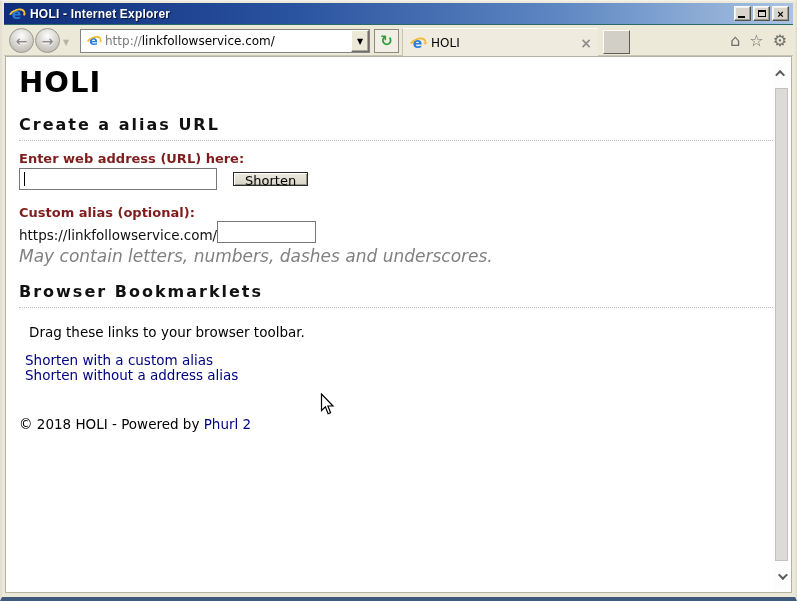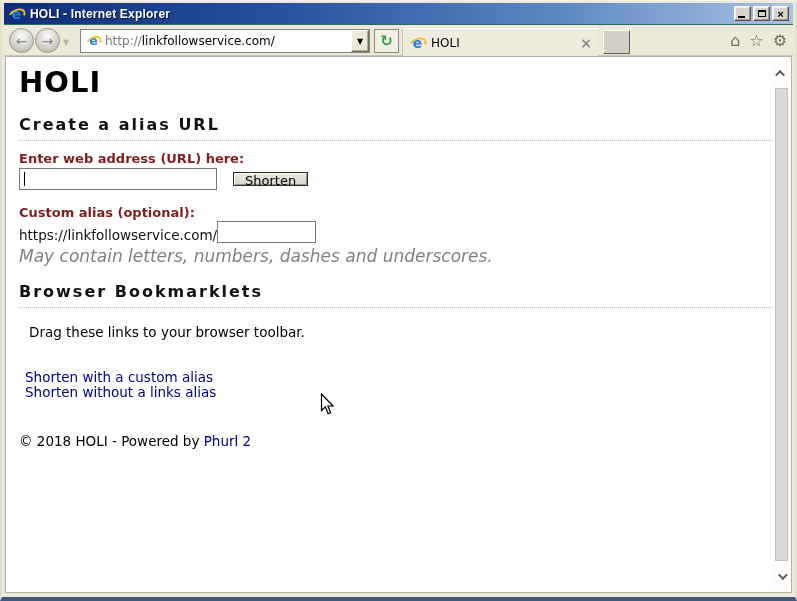--- a/index.html
+++ b/index.html
@@ -55,21 +55,21 @@
   .row{display:flex;align-items:center;margin-top:2px;}
   .txtinput{width:198px;height:22px;border:1px solid #777;background:#fff;padding:2px 4px;font-size:13px;position:relative;outline:none;}
   .url-wrap{position:relative;display:inline-block;}
   .caret{position:absolute;left:5px;top:4px;width:1px;height:14px;background:#000;}
   .btn{margin-left:16px;height:14px;padding:0 11px;background:linear-gradient(#eceadf,#d8d5c8);border:1px solid #2a2a2a;box-shadow:inset 1px 1px 0 #fff,inset -1px -1px 0 #98958a;font:13px "DejaVu Sans",sans-serif;color:#000;}
   .alias-block{margin-top:15px;}
   .alias-row{display:flex;align-items:flex-end;margin-top:1px;font-size:13.5px;color:#111;}
   .alias-input{width:99px;height:22px;border:1px solid #777;background:#fff;padding:2px 4px;font-size:13px;}
   .hint{margin-top:3px;font-size:17px;font-style:italic;color:#808080;}
   .instruction{margin:16px 0 0 10px;font-size:13.5px;color:#000000;}
-  .links{margin:30px 0 0 6px;display:flex;flex-direction:column;}
+  .links{margin:13px 0 0 6px;display:flex;flex-direction:column;}
   .links a,.footer a{color:#000080;text-decoration:none;font-size:13.5px;line-height:15px;cursor:pointer;}
   .footer{margin:33px 0 0 0;font-size:13.5px;color:#000;}
 
   
   .scrollbar{position:absolute;top:1px;right:1px;bottom:1px;width:17px;background:#fdfdfd;}
   .sb-btn{position:absolute;left:0;width:17px;height:26px;display:flex;align-items:center;justify-content:center;}
   .sb-up{top:2px;} .sb-down{bottom:2px;}
   .chev{width:7px;height:7px;border-left:2px solid #5a5a5a;border-top:2px solid #5a5a5a;}
   .chev-up{transform:rotate(45deg) translateY(2px);}
   .chev-down{transform:rotate(225deg) translateY(2px);}
@@ -154,21 +154,21 @@
             <span>https://linkfollowservice.com/</span>
             <input class="alias-input" type="text" value="" style="">
           </div>
           <div class="hint">May contain letters, numbers, dashes and underscores.</div>
         </div>
 
         <h2>Browser Bookmarklets</h2>
         <div class="instruction">Drag these links to your browser toolbar.</div>
         <div class="links">
           <a href="#">Shorten with a custom alias</a>
-          <a href="#">Shorten without a links alias</a>
+          <a href="#">Shorten without a address alias</a>
         </div>
 
         <div class="footer"><span>© 2018 HOLI - Powered by </span><a href="#">Phurl 2</a></div>
       </div>
 
       <div class="scrollbar">
         <div class="sb-btn sb-up">
             <span class="chev chev-up"></span>
           </div>
         <div class="sb-thumb"></div>

